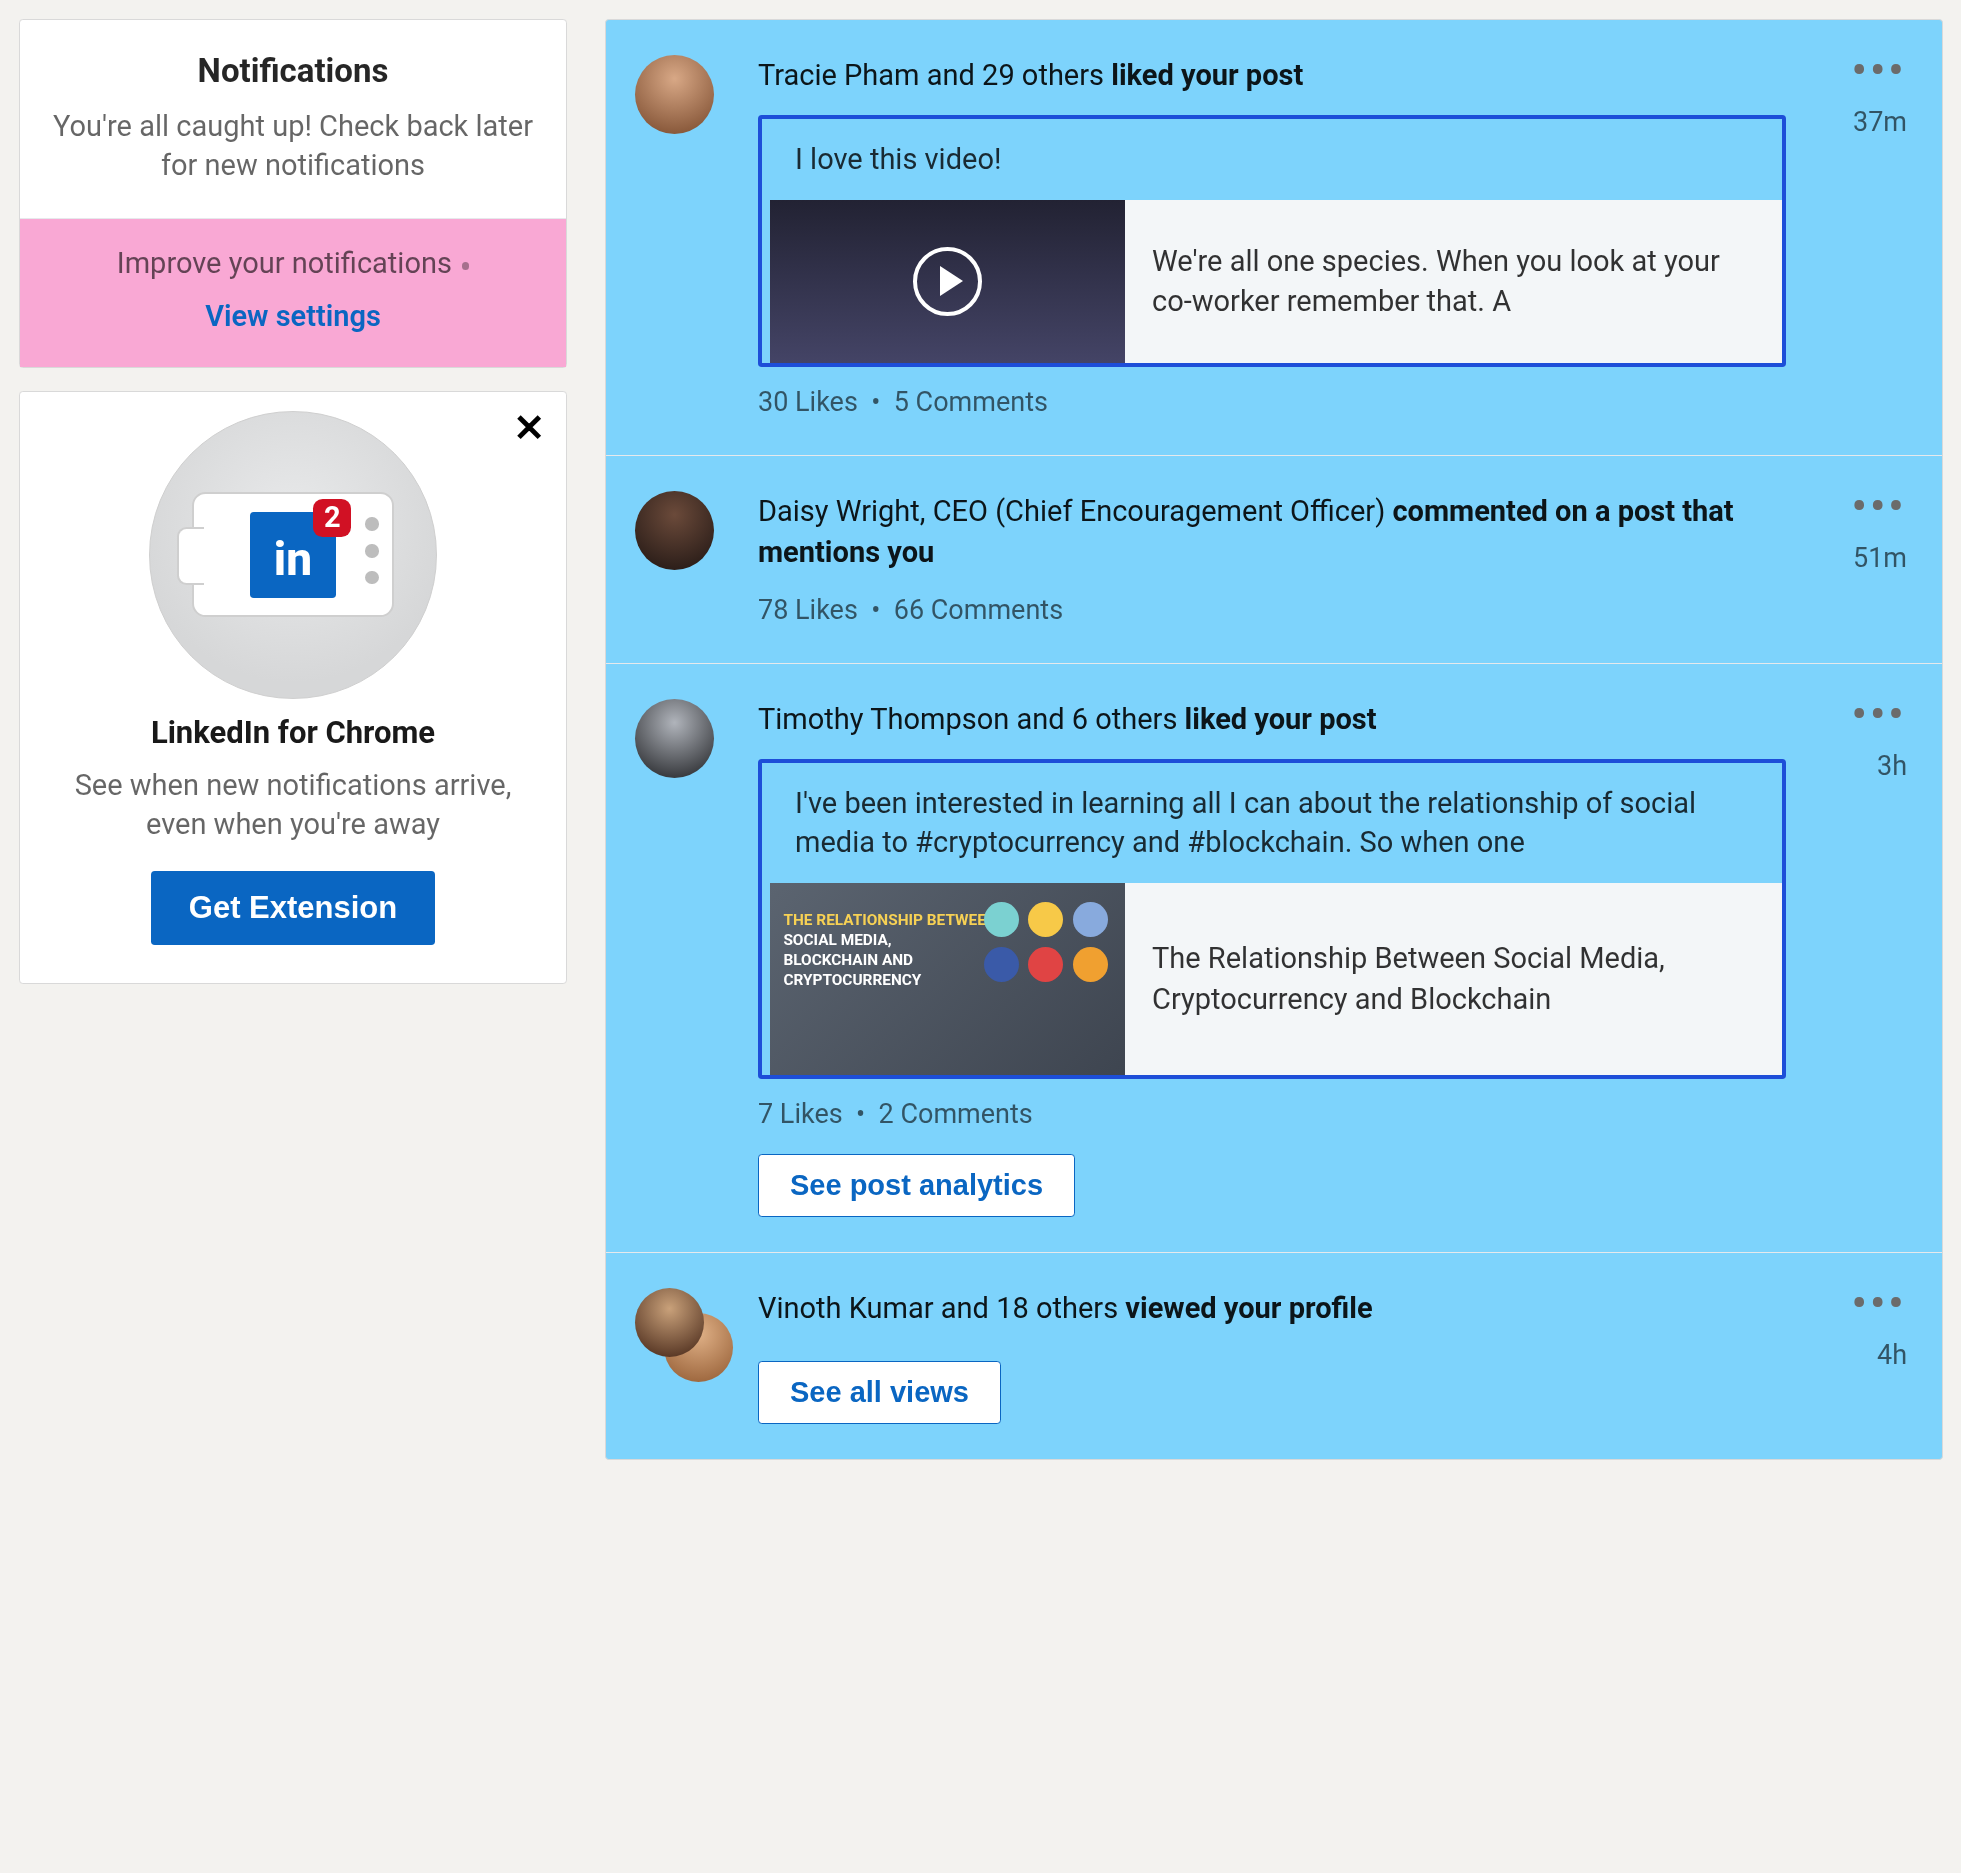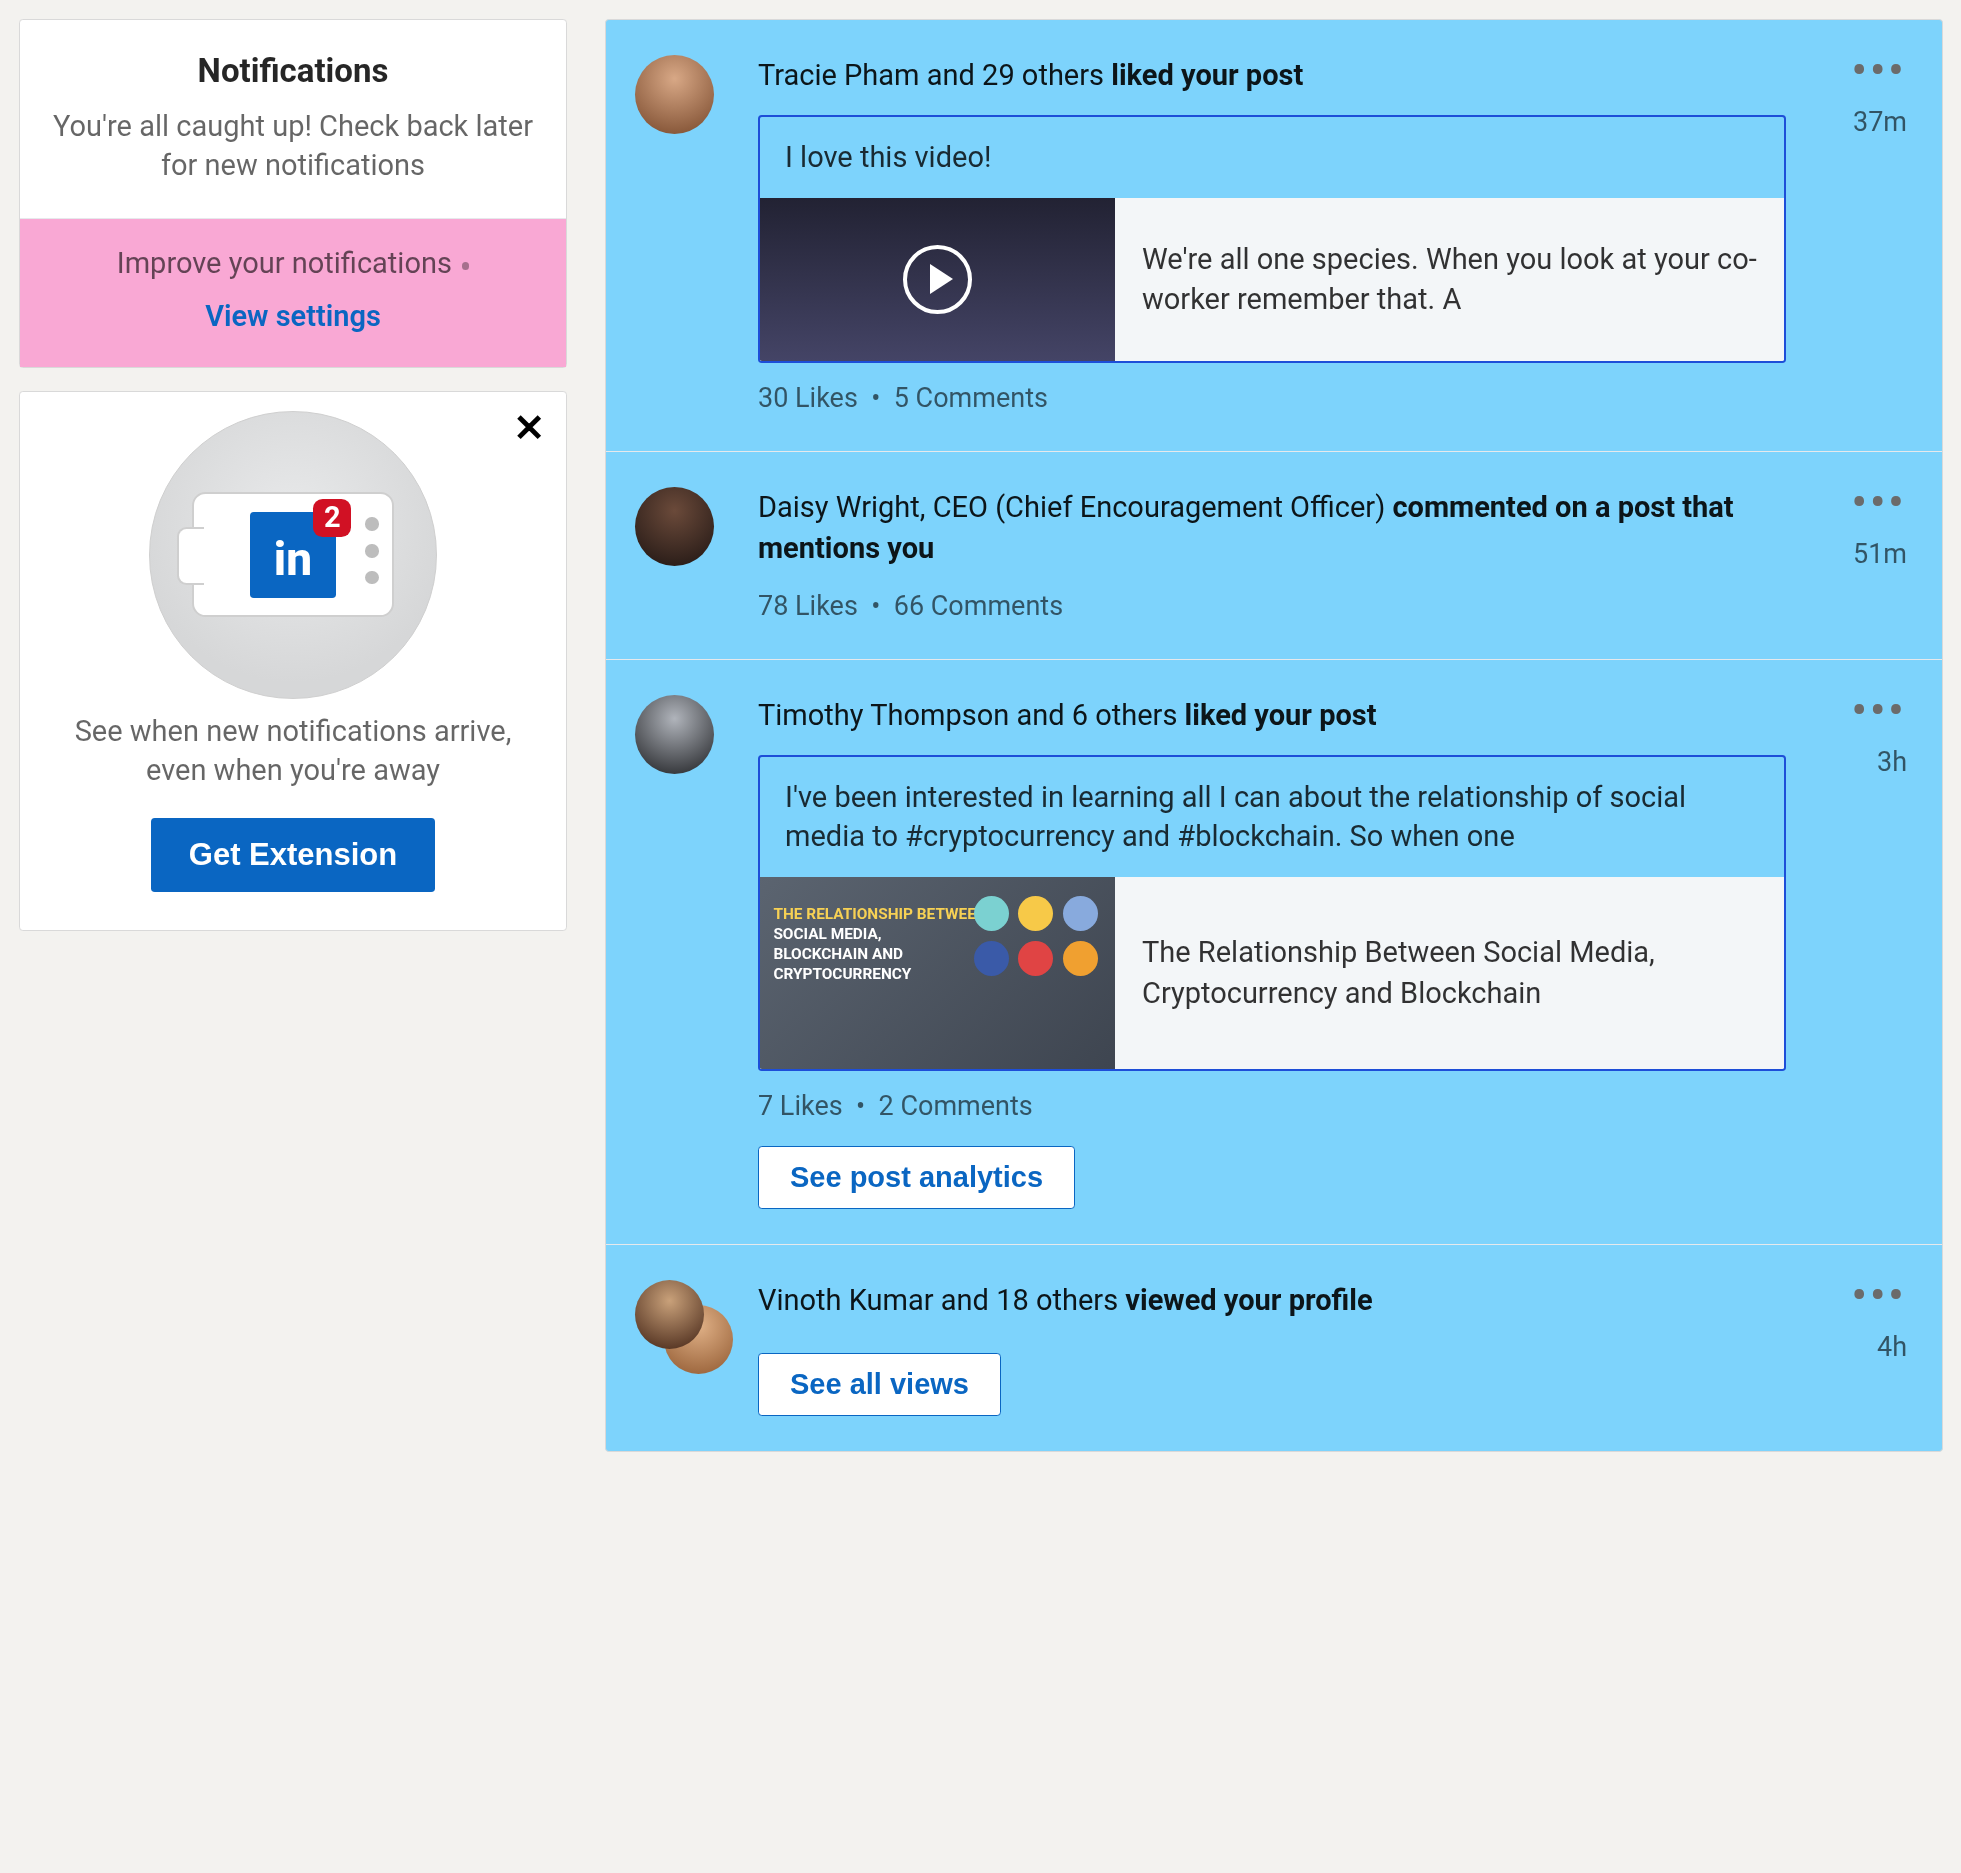--- a/index.html
+++ b/index.html
@@ -219,25 +219,26 @@
   }
   .headline {
     font-size:29px;
     color:#000000e6;
     line-height:1.4;
     margin-bottom: 19px;
   }
   .headline .bold { font-weight:700; }
 
   .post-box {
-    border:2px solid #1d4ed8;
+    border:4px solid #1d4ed8;
     border-radius:3.8px;
     overflow:hidden;
     margin-bottom:17.3px;
     max-width: 1028px;
+    padding-left: 8px;
   }
   .post-text {
     padding: 21px 25px;
     font-size:29px;
     color:#000000cc;
   }
   .media-row {
     display:flex;
     background:#f3f6f8;
   }
@@ -348,20 +349,21 @@
             <span class="ext-badge">2</span>
           </div>
           <div class="ext-dots-col">
               <span></span>
               <span></span>
               <span></span>
             </div>
         </div>
       </div>
 
+      <div class="ext-title">LinkedIn for Chrome</div>
       <div class="ext-desc">See when new notifications arrive, even when you're away</div>
       <button class="btn-primary">Get Extension</button>
     </div>
 
   </aside>
 
   <main class="feed">
 
     <article class="item">
       <div class="avatar-col">

